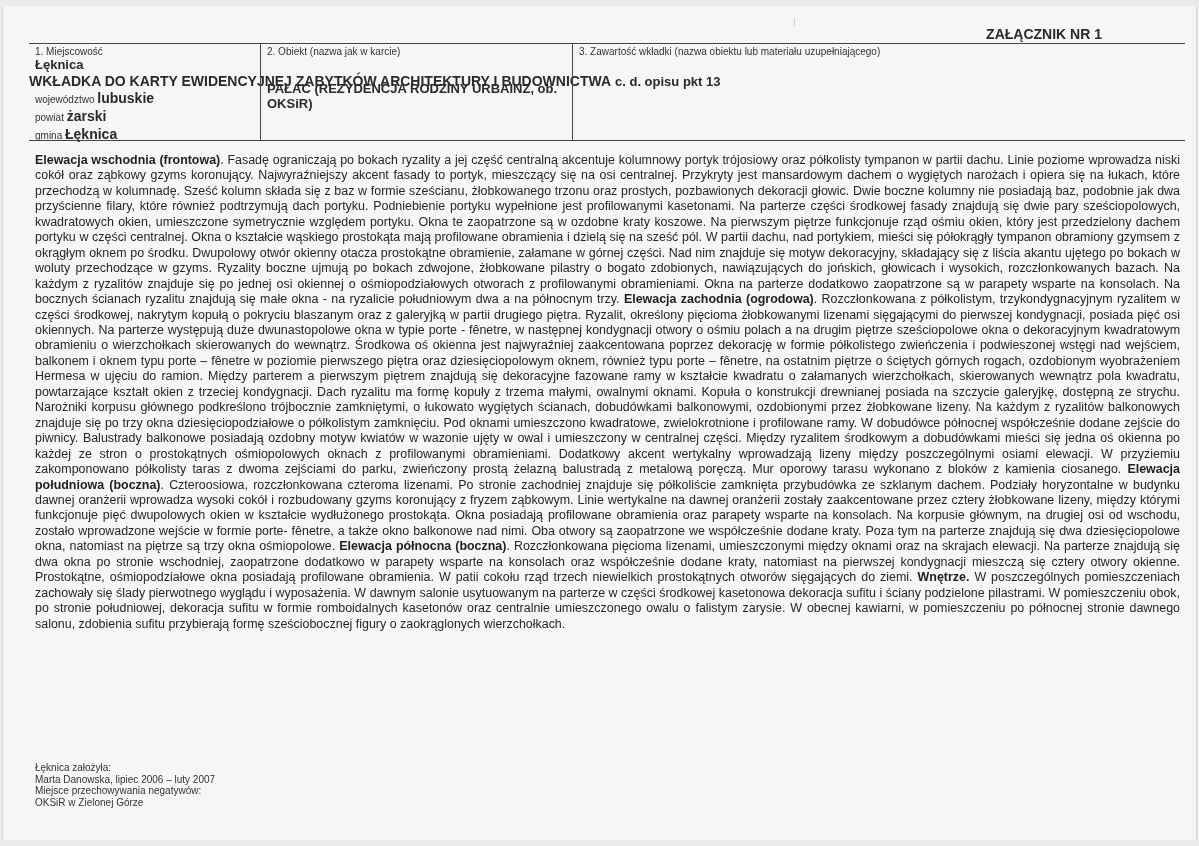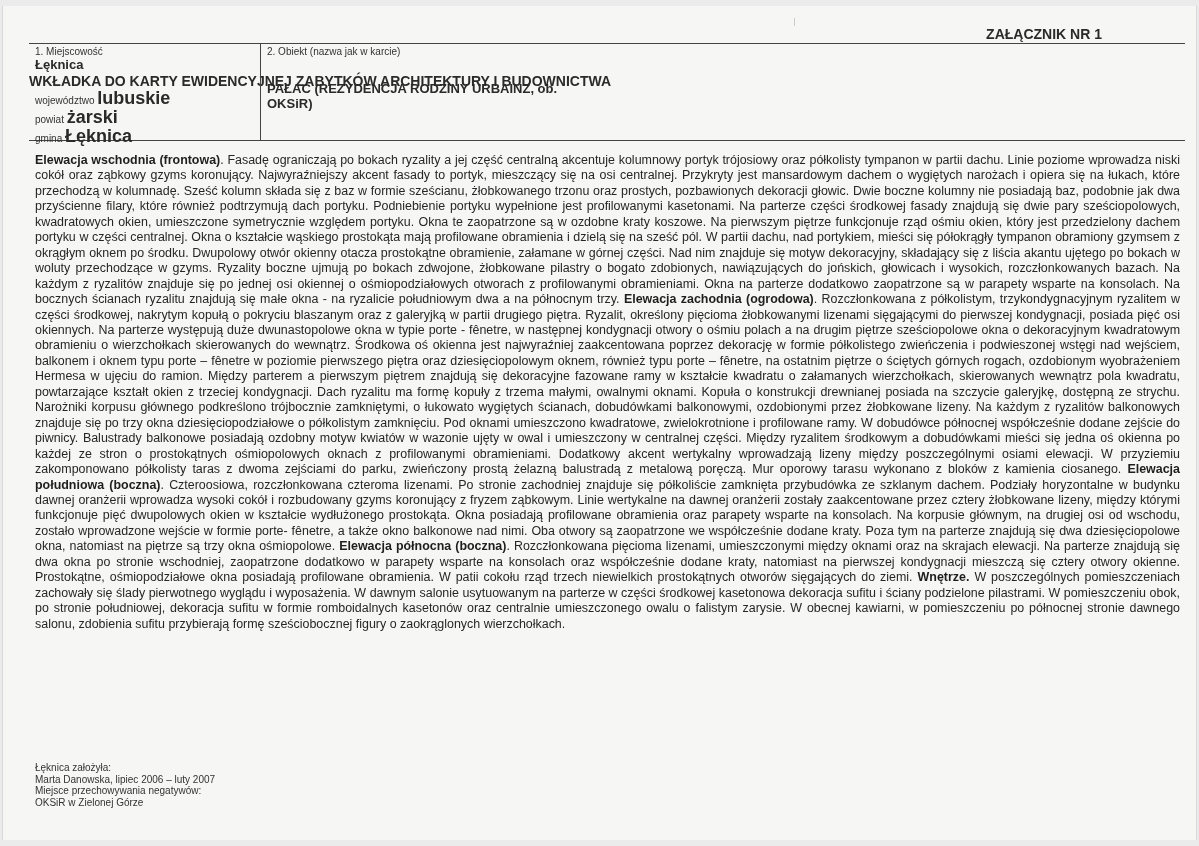--- a/index.html
+++ b/index.html
@@ -74,21 +74,21 @@
       font-weight: bold;
       color: #2a2a2a;
     }
     .admin-line {
       font-size: 10px;
       color: #333;
       line-height: 16px;
       white-space: nowrap;
     }
     .admin-line b {
-      font-size: 18px;
+      font-size: 14px;
       color: #2a2a2a;
     }
     .admin-block {
       position: absolute;
       left: 6px;
       top: 46px;
     }
     .object-name {
       position: absolute;
       left: 6px;
@@ -160,20 +160,24 @@
         <div class="admin-line">
           <span>gmina</span>
           <b>Łęknica</b>
         </div>
       </div>
     </div>
     <div class="cell cell-2">
       <div class="cell-label">2. Obiekt (nazwa jak w karcie)</div>
       <div class="object-name">PAŁAC (REZYDENCJA RODZINY URBAINZ, ob. OKSiR)</div>
     </div>
+    <div class="cell cell-3">
+      <div class="cell-label">3. Zawartość wkładki (nazwa obiektu lub materiału uzupełniającego)</div>
+      <div class="contents-value">c. d. opisu pkt 13</div>
+    </div>
   </div>
 
   <div class="body-text"><b>Elewacja wschodnia (frontowa)</b><span>. Fasadę ograniczają po bokach ryzality a jej część centralną akcentuje kolumnowy portyk trójosiowy oraz półkolisty tympanon w partii dachu. Linie poziome wprowadza niski cokół oraz ząbkowy gzyms koronujący. Najwyraźniejszy akcent fasady to portyk, mieszczący się na osi centralnej. Przykryty jest mansardowym dachem o wygiętych narożach i opiera się na łukach, które przechodzą w kolumnadę. Sześć kolumn składa się z baz w formie sześcianu, żłobkowanego trzonu oraz prostych, pozbawionych dekoracji głowic. Dwie boczne kolumny nie posiadają baz, podobnie jak dwa przyścienne filary, które również podtrzymują dach portyku. Podniebienie portyku wypełnione jest profilowanymi kasetonami. Na parterze części środkowej fasady znajdują się dwie pary sześciopolowych, kwadratowych okien, umieszczone symetrycznie względem portyku. Okna te zaopatrzone są w ozdobne kraty koszowe. Na pierwszym piętrze funkcjonuje rząd ośmiu okien, który jest przedzielony dachem portyku w części centralnej. Okna o kształcie wąskiego prostokąta mają profilowane obramienia i dzielą się na sześć pól. W partii dachu, nad portykiem, mieści się półokrągły tympanon obramiony gzymsem z okrągłym oknem po środku. Dwupolowy otwór okienny otacza prostokątne obramienie, załamane w górnej części. Nad nim znajduje się motyw dekoracyjny, składający się z liścia akantu ujętego po bokach w woluty przechodzące w gzyms. Ryzality boczne ujmują po bokach zdwojone, żłobkowane pilastry o bogato zdobionych, nawiązujących do jońskich, głowicach i wysokich, rozczłonkowanych bazach. Na każdym z ryzalitów znajduje się po jednej osi okiennej o ośmiopodziałowych otworach z profilowanymi obramieniami. Okna na parterze dodatkowo zaopatrzone są w parapety wsparte na konsolach. Na bocznych ścianach ryzalitu znajdują się małe okna - na ryzalicie południowym dwa a na północnym trzy. </span><b>Elewacja zachodnia (ogrodowa)</b><span>. Rozczłonkowana z półkolistym, trzykondygnacyjnym ryzalitem w części środkowej, nakrytym kopułą o pokryciu blaszanym oraz z galeryjką w partii drugiego piętra. Ryzalit, określony pięcioma żłobkowanymi lizenami sięgającymi do pierwszej kondygnacji, posiada pięć osi okiennych. Na parterze występują duże dwunastopolowe okna w typie porte - fênetre, w następnej kondygnacji otwory o ośmiu polach a na drugim piętrze sześciopolowe okna o dekoracyjnym kwadratowym obramieniu o wierzchołkach skierowanych do wewnątrz. Środkowa oś okienna jest najwyraźniej zaakcentowana poprzez dekorację w formie półkolistego zwieńczenia i podwieszonej wstęgi nad wejściem, balkonem i oknem typu porte – fênetre w poziomie pierwszego piętra oraz dziesięciopolowym oknem, również typu porte – fênetre, na ostatnim piętrze o ściętych górnych rogach, ozdobionym wyobrażeniem Hermesa w ujęciu do ramion. Między parterem a pierwszym piętrem znajdują się dekoracyjne fazowane ramy w kształcie kwadratu o załamanych wierzchołkach, skierowanych wewnątrz pola kwadratu, powtarzające kształt okien z trzeciej kondygnacji. Dach ryzalitu ma formę kopuły z trzema małymi, owalnymi oknami. Kopuła o konstrukcji drewnianej posiada na szczycie galeryjkę, dostępną ze strychu. Narożniki korpusu głównego podkreślono trójbocznie zamkniętymi, o łukowato wygiętych ścianach, dobudówkami balkonowymi, ozdobionymi przez żłobkowane lizeny. Na każdym z ryzalitów balkonowych znajduje się po trzy okna dziesięciopodziałowe o półkolistym zamknięciu. Pod oknami umieszczono kwadratowe, zwielokrotnione i profilowane ramy. W dobudówce północnej współcześnie dodane zejście do piwnicy. Balustrady balkonowe posiadają ozdobny motyw kwiatów w wazonie ujęty w owal i umieszczony w centralnej części. Między ryzalitem środkowym a dobudówkami mieści się jedna oś okienna po każdej ze stron o prostokątnych ośmiopolowych oknach z profilowanymi obramieniami. Dodatkowy akcent wertykalny wprowadzają lizeny między poszczególnymi osiami elewacji. W przyziemiu zakomponowano półkolisty taras z dwoma zejściami do parku, zwieńczony prostą żelazną balustradą z metalową poręczą. Mur oporowy tarasu wykonano z bloków z kamienia ciosanego. </span><b>Elewacja południowa (boczna)</b><span>. Czteroosiowa, rozczłonkowana czteroma lizenami. Po stronie zachodniej znajduje się półkoliście zamknięta przybudówka ze szklanym dachem. Podziały horyzontalne w budynku dawnej oranżerii wprowadza wysoki cokół i rozbudowany gzyms koronujący z fryzem ząbkowym. Linie wertykalne na dawnej oranżerii zostały zaakcentowane przez cztery żłobkowane lizeny, między którymi funkcjonuje pięć dwupolowych okien w kształcie wydłużonego prostokąta. Okna posiadają profilowane obramienia oraz parapety wsparte na konsolach. Na korpusie głównym, na drugiej osi od wschodu, zostało wprowadzone wejście w formie porte- fênetre, a także okno balkonowe nad nimi. Oba otwory są zaopatrzone we współcześnie dodane kraty. Poza tym na parterze znajdują się dwa dziesięciopolowe okna, natomiast na piętrze są trzy okna ośmiopolowe. </span><b>Elewacja północna (boczna)</b><span>. Rozczłonkowana pięcioma lizenami, umieszczonymi między oknami oraz na skrajach elewacji. Na parterze znajdują się dwa okna po stronie wschodniej, zaopatrzone dodatkowo w parapety wsparte na konsolach oraz współcześnie dodane kraty, natomiast na pierwszej kondygnacji mieszczą się cztery otwory okienne. Prostokątne, ośmiopodziałowe okna posiadają profilowane obramienia. W patii cokołu rząd trzech niewielkich prostokątnych otworów sięgających do ziemi. </span><b>Wnętrze.</b><span> W poszczególnych pomieszczeniach zachowały się ślady pierwotnego wyglądu i wyposażenia. W dawnym salonie usytuowanym na parterze w części środkowej kasetonowa dekoracja sufitu i ściany podzielone pilastrami. W pomieszczeniu obok, po stronie południowej, dekoracja sufitu w formie romboidalnych kasetonów oraz centralnie umieszczonego owalu o falistym zarysie. W obecnej kawiarni, w pomieszczeniu po północnej stronie dawnego salonu, zdobienia sufitu przybierają formę sześciobocznej figury o zaokrąglonych wierzchołkach.</span></div>
 
   <div class="footer">
     <div>Łęknica założyła:</div>
     <div>Marta Danowska, lipiec 2006 – luty 2007</div>
     <div>Miejsce przechowywania negatywów:</div>
     <div>OKSiR w Zielonej Górze</div>
   </div>

